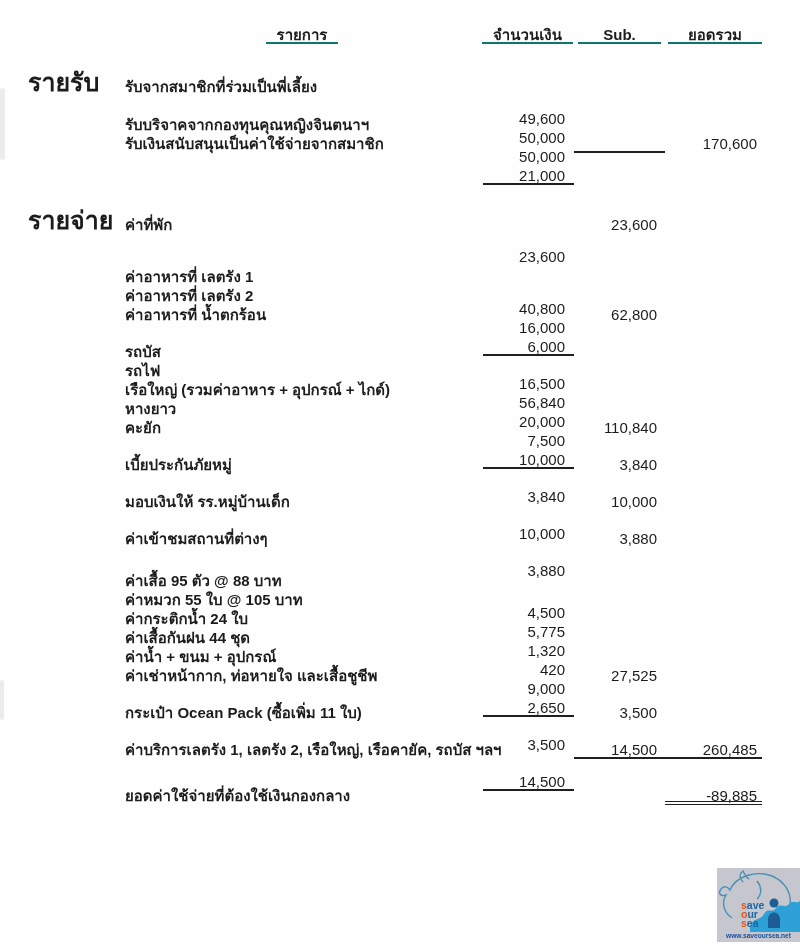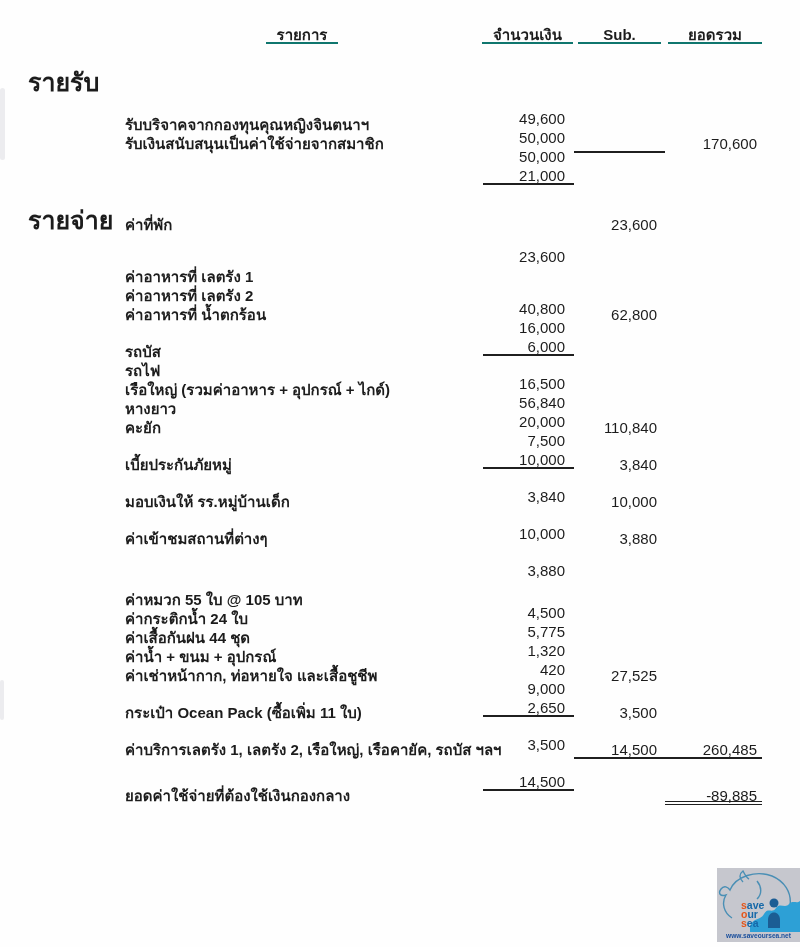--- a/index.html
+++ b/index.html
@@ -55,20 +55,21 @@
       <div id="h-amount" class="hcell">จำนวนเงิน</div>
       <div id="h-sub" class="hcell">Sub.</div>
       <div id="h-total" class="hcell">ยอดรวม</div>
     </div>
     <div id="sections-root">
         <section class="section" id="section-0">
     <h2 class="section-title">รายรับ</h2>
     <div class="groups">
             <div class="group">
               <div class="row">
+    <div class="cell c-label">รับจากสมาชิกที่ร่วมเป็นพี่เลี้ยง</div>
     <div class="cell c-amount">49,600</div>
     <div class="cell c-sub"></div>
     <div class="cell c-total"></div>
   </div>
               <div class="row">
     <div class="cell c-amount">50,000</div>
     <div class="cell c-sub"></div>
     <div class="cell c-total"></div>
   </div>
               <div class="row">
@@ -168,20 +169,21 @@
             <div class="group">
               <div class="row">
     <div class="cell c-label">ค่าเข้าชมสถานที่ต่างๆ</div>
     <div class="cell c-amount">3,880</div>
     <div class="cell c-sub">3,880</div>
     <div class="cell c-total"></div>
   </div>
             </div>
             <div class="group">
               <div class="row">
+    <div class="cell c-label">ค่าเสื้อ 95 ตัว @ 88 บาท</div>
     <div class="cell c-amount">4,500</div>
     <div class="cell c-sub"></div>
     <div class="cell c-total"></div>
   </div>
               <div class="row">
     <div class="cell c-label">ค่าหมวก 55 ใบ @ 105 บาท</div>
     <div class="cell c-amount">5,775</div>
     <div class="cell c-sub"></div>
     <div class="cell c-total"></div>
   </div>

